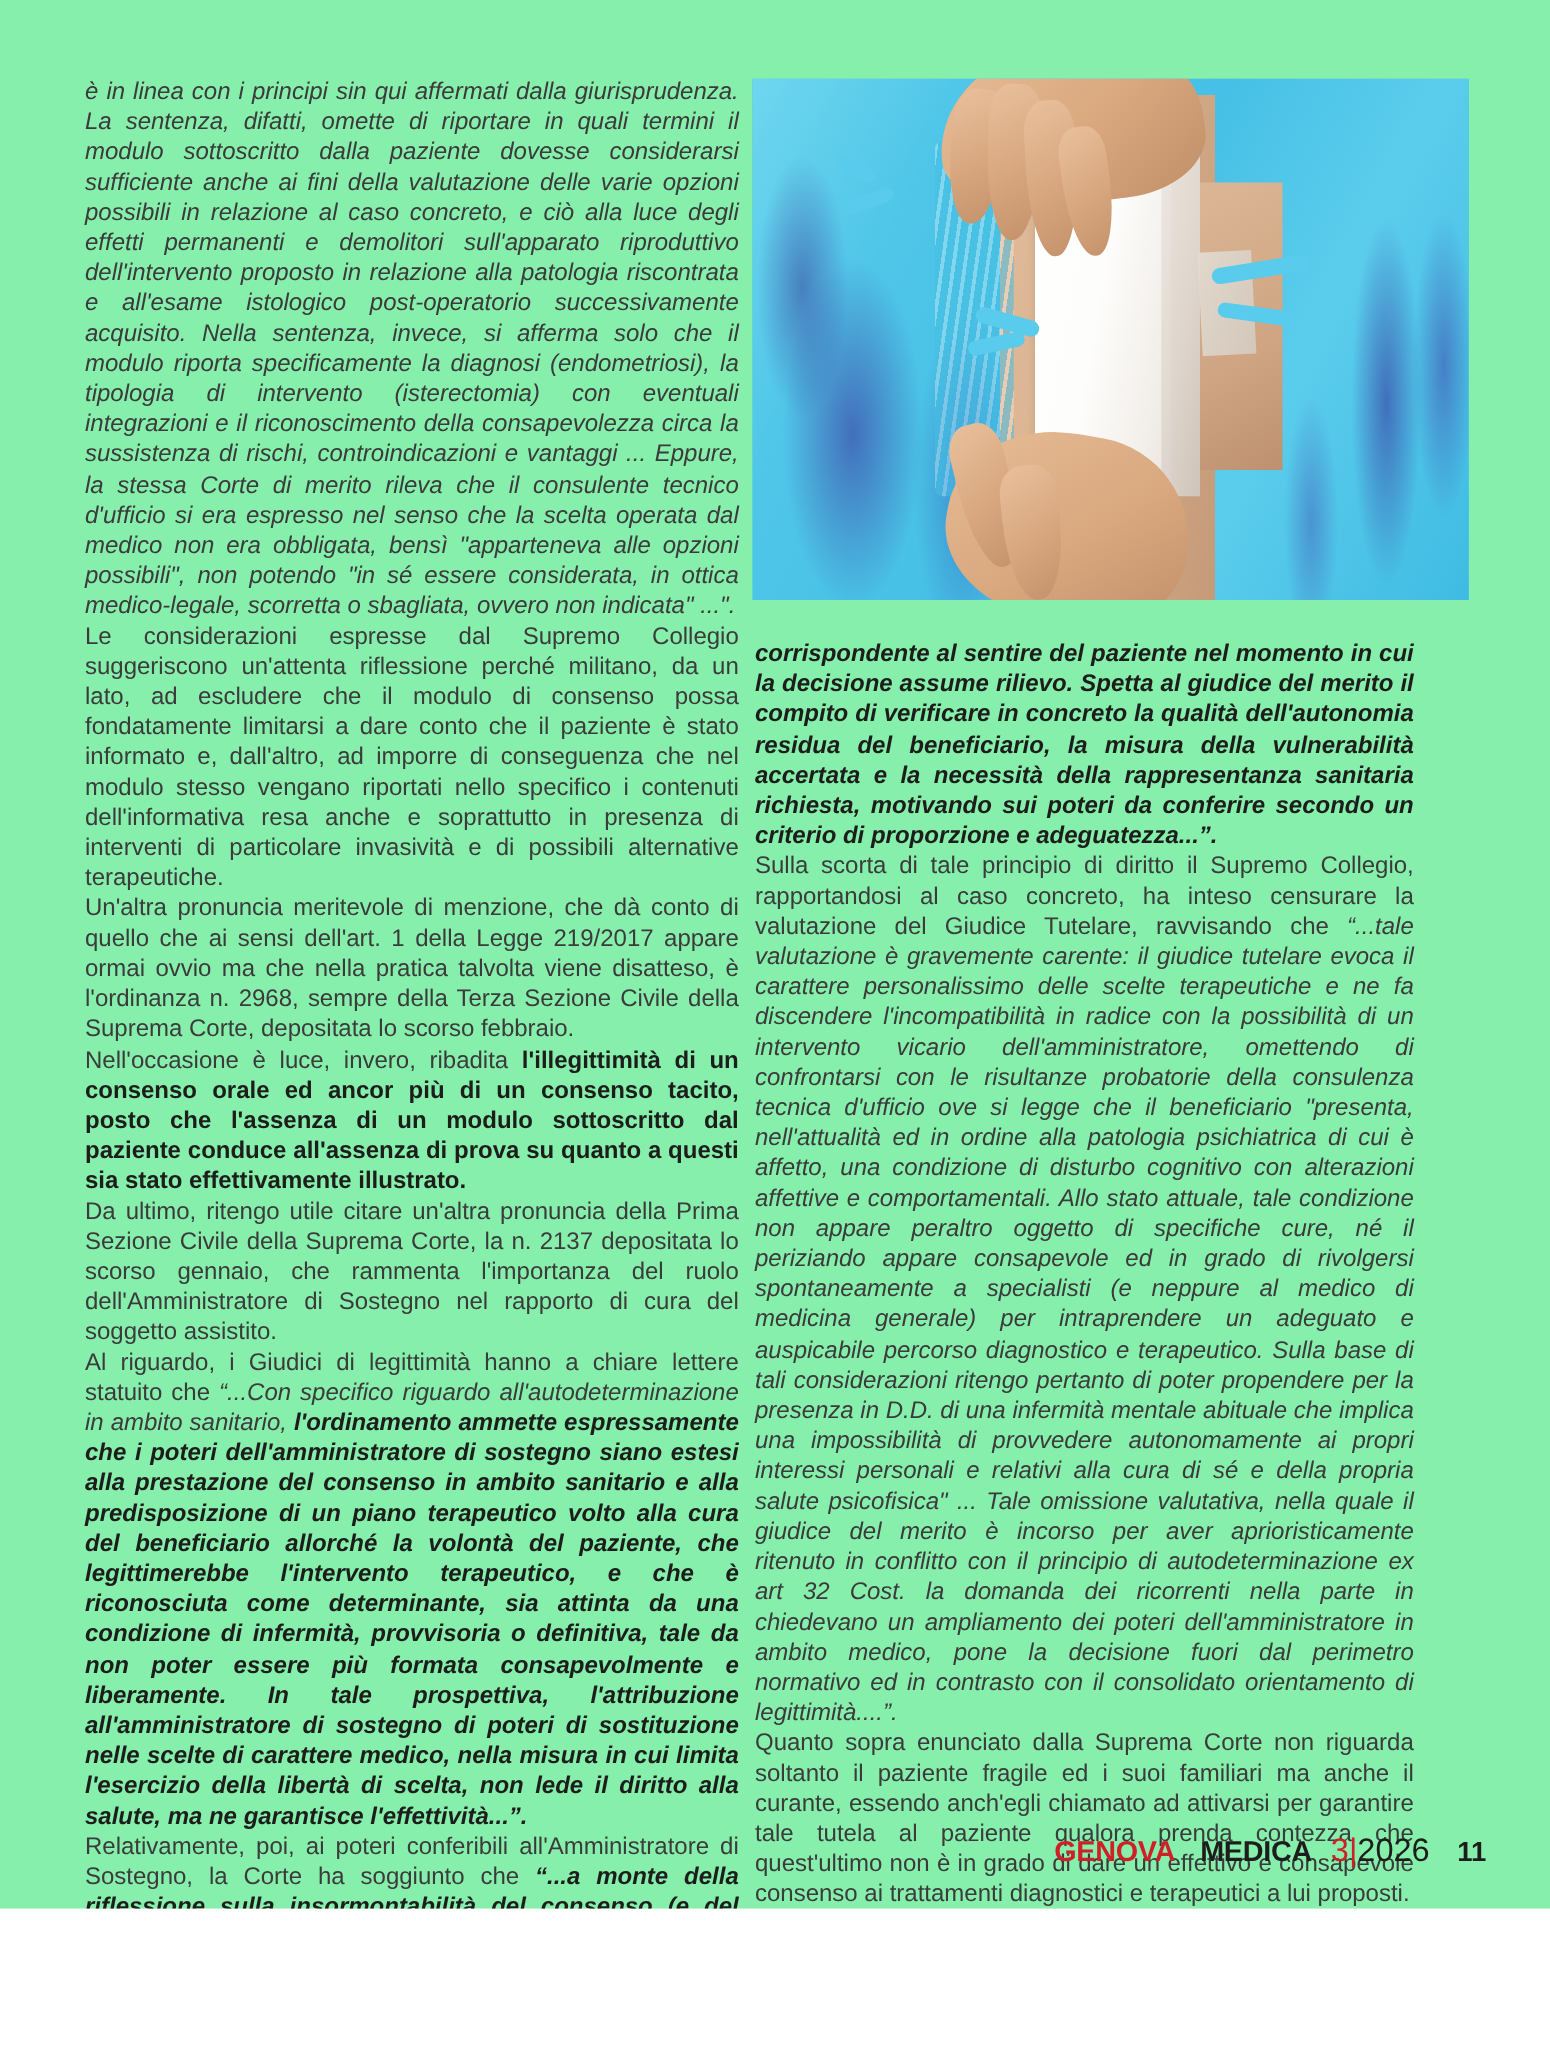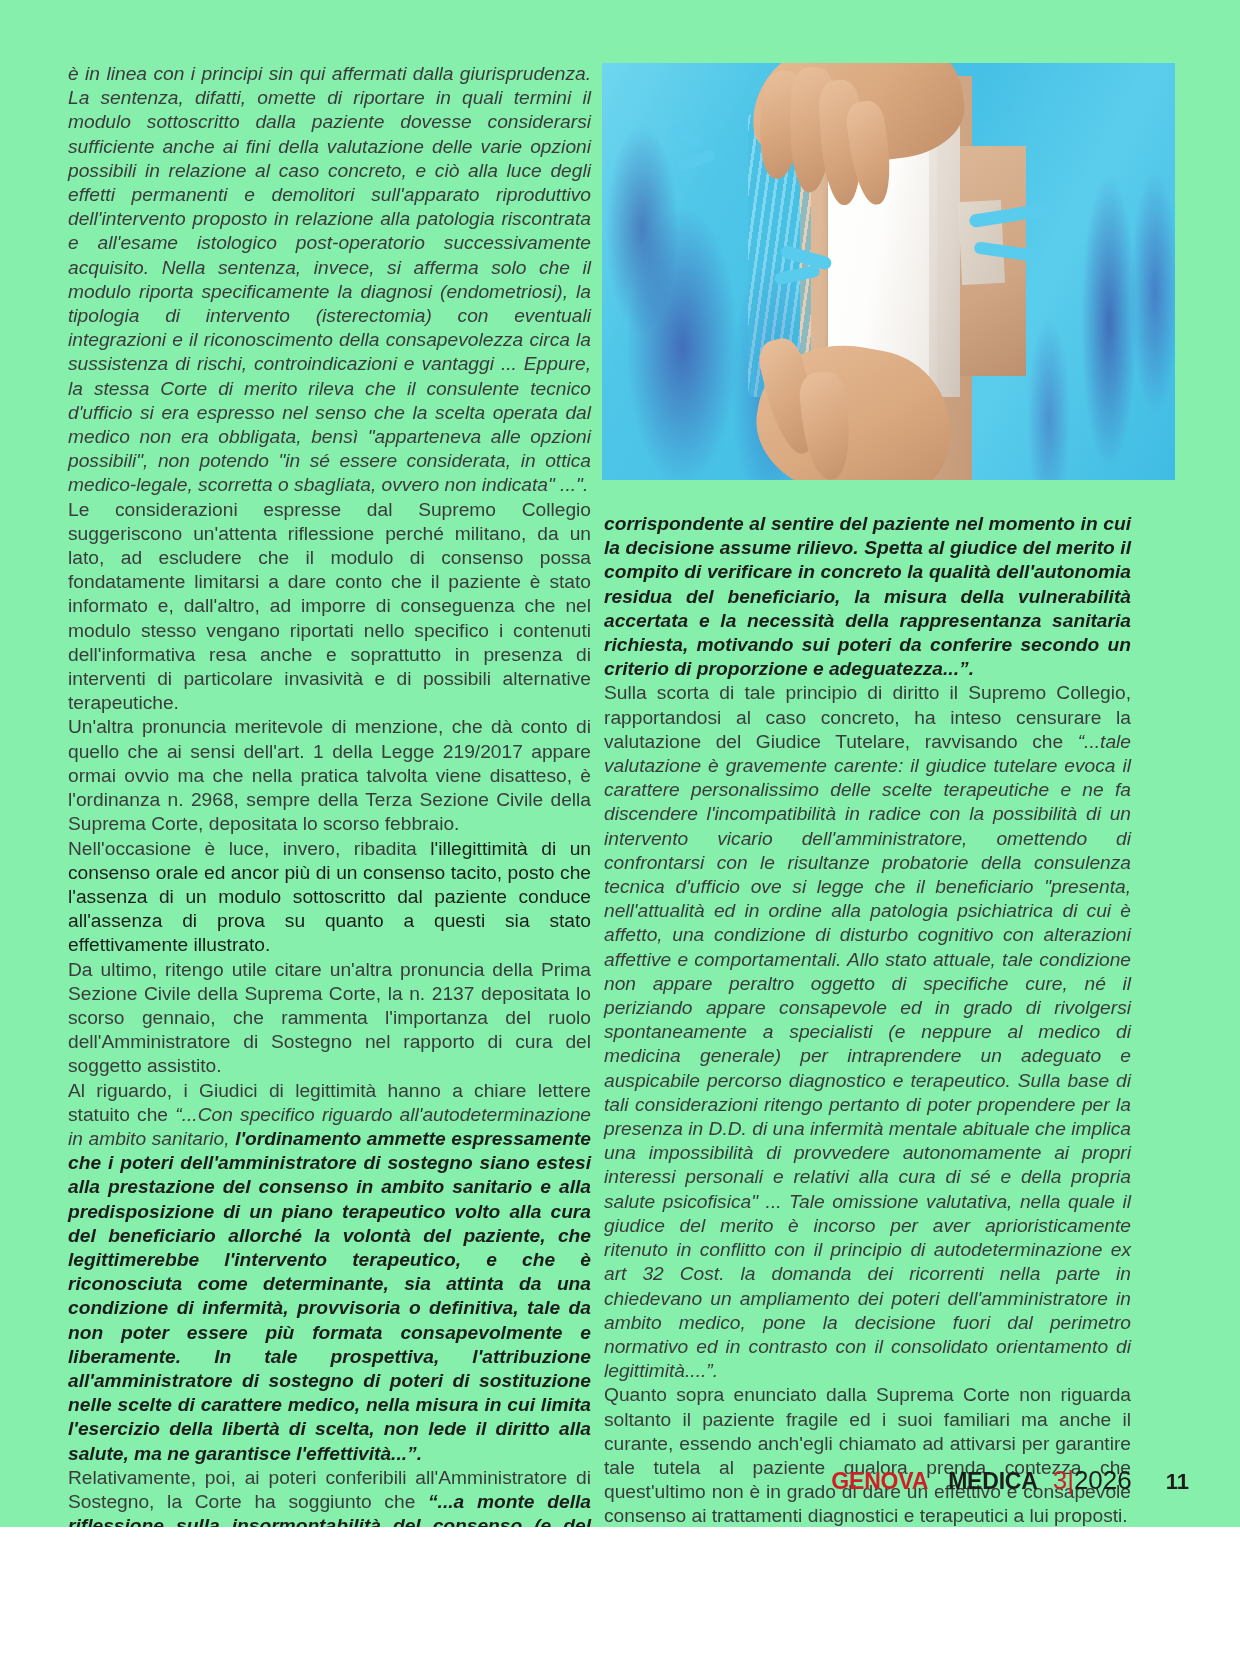--- a/index.html
+++ b/index.html
@@ -38,21 +38,21 @@
     top: 512px;
     width: 527px;
   }
 
   .col p {
     margin: 0;
   }
 
   
   .it   { font-style: italic; }
-  .bd   { font-weight: normal; color: #1d1d1b; }
+  .bd   { font-weight: bold; color: #1d1d1b; }
   .bdit { font-weight: bold; font-style: italic; color: #1d1d1b; margin-top: 36px; }
 
   
   .photo-wrap {
     position: absolute;
     left: 602px;
     top: 63px;
     width: 573px;
     height: 417px;
     overflow: hidden;
@@ -198,21 +198,21 @@
     color: #1d1d1b;
     margin-left: 15px;
     letter-spacing: 0px;
   }
   .issue .iss-num { color: #cf2027; }
   .issue .iss-bar { color: #cf2027; }
   .page-num {
     font-size: 22px;
     font-weight: bold;
     color: #1d1d1b;
-    margin-left: 34px;
+    margin-left: 22px;
   }
 </style>
 </head>
 <body>
 
 <div class="page">
 
   <div class="photo-wrap">
     <div class="photo"></div>
     <div class="skin"></div>

